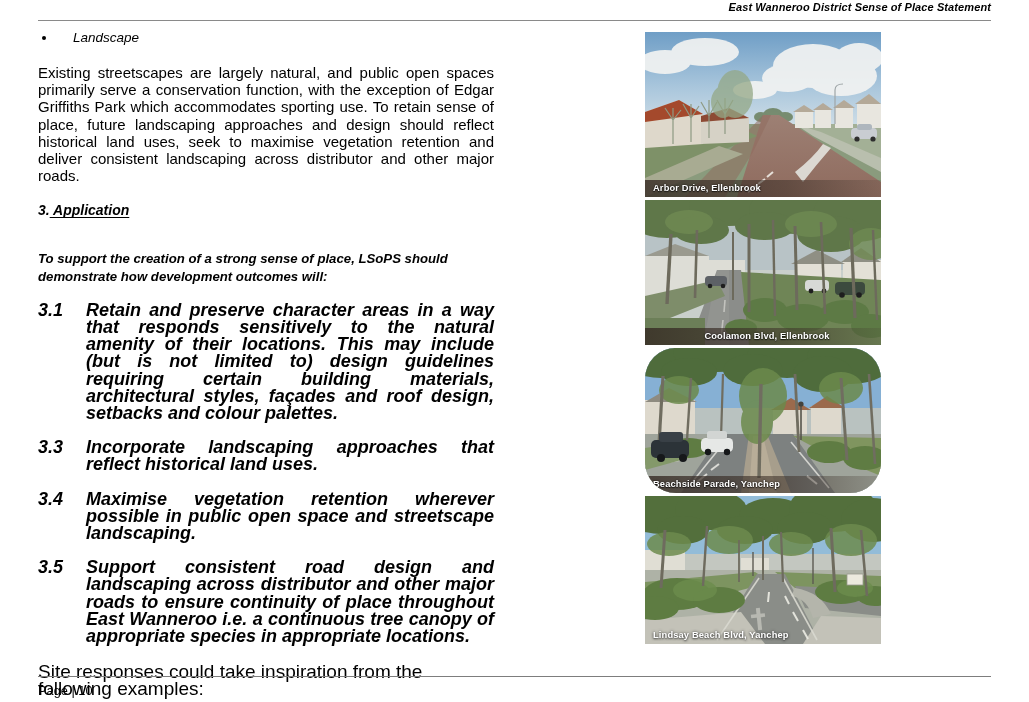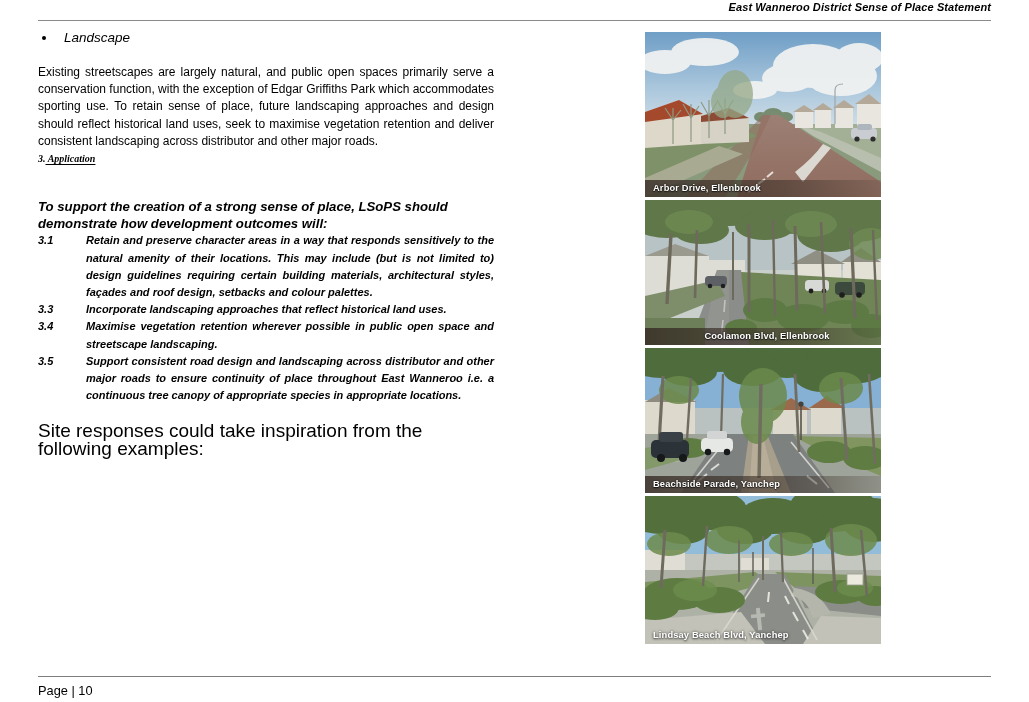--- a/index.html
+++ b/index.html
@@ -60,61 +60,62 @@
     position: absolute;
     left: 4px;
     top: 6px;
     width: 4px;
     height: 4px;
     background: #000;
     border-radius: 50%;
   }
   .bullet-label {
     position: absolute;
-    left: 26px;
+    left: 35px;
     top: 0px;
     font-style: italic;
     font-size: 13.5px;
   }
 
   p.para {
     margin: 0;
-    font-size: 12px;
+    font-size: 15px;
     line-height: 17.2px;
     text-align: justify;
     text-justify: inter-word;
   }
   p.para.spaced-top { margin-top: 12px; }
 
   .section-heading {
-    font-size: 10px;
+    margin-top: 18px;
+    font-size: 14px;
     font-weight: bold;
     font-style: italic;
     line-height: 17px;
-    font-family: Liberation Serif, serif;
   }
   .section-heading .num { text-decoration: none; }
   .section-heading .title {
     text-decoration: underline;
     text-underline-offset: 2px;
   }
 
   .lead-in {
     margin-top: 31px;
     font-size: 13.2px;
     font-weight: bold;
     font-style: italic;
     line-height: 17.2px;
     width: 452px;
   }
 
   .clause {
     position: relative;
+    margin-top: 17px;
     padding-left: 48px;
-    font-size: 11px;
+    font-size: 18px;
     font-weight: bold;
     font-style: italic;
     line-height: 17.2px;
     text-align: justify;
     text-justify: inter-word;
   }
   .clause .clause-num {
     position: absolute;
     left: 0px;
     top: 0px;
@@ -398,21 +399,21 @@
 
         <g stroke="#d8d8d2" stroke-width="1.6" opacity="0.7">
           <path d="M78 120 l-2 18"></path>
           <path d="M80 100 l-1 12"></path>
         </g>
       </svg>
     </div>
     <div class="caption">Coolamon Blvd, Ellenbrook</div>
   </div>
 
-  <div class="photo shade" style="height:145px;">
+  <div class="photo shade" style="height:145px;border-radius:31px;">
     <div class="scene">
       <svg viewBox="0 0 236 145" preserveAspectRatio="none" width="236" height="145">
         <rect x="0" y="0" width="236" height="145" fill="#b9c2c0"></rect>
         <rect x="0" y="0" width="236" height="60" fill="#86b0d4"></rect>
 
         <g fill="#ded9cd">
           <rect x="0" y="52" width="50" height="42"></rect>
           <rect x="128" y="60" width="34" height="26"></rect>
           <rect x="166" y="58" width="30" height="28"></rect>
         </g>

